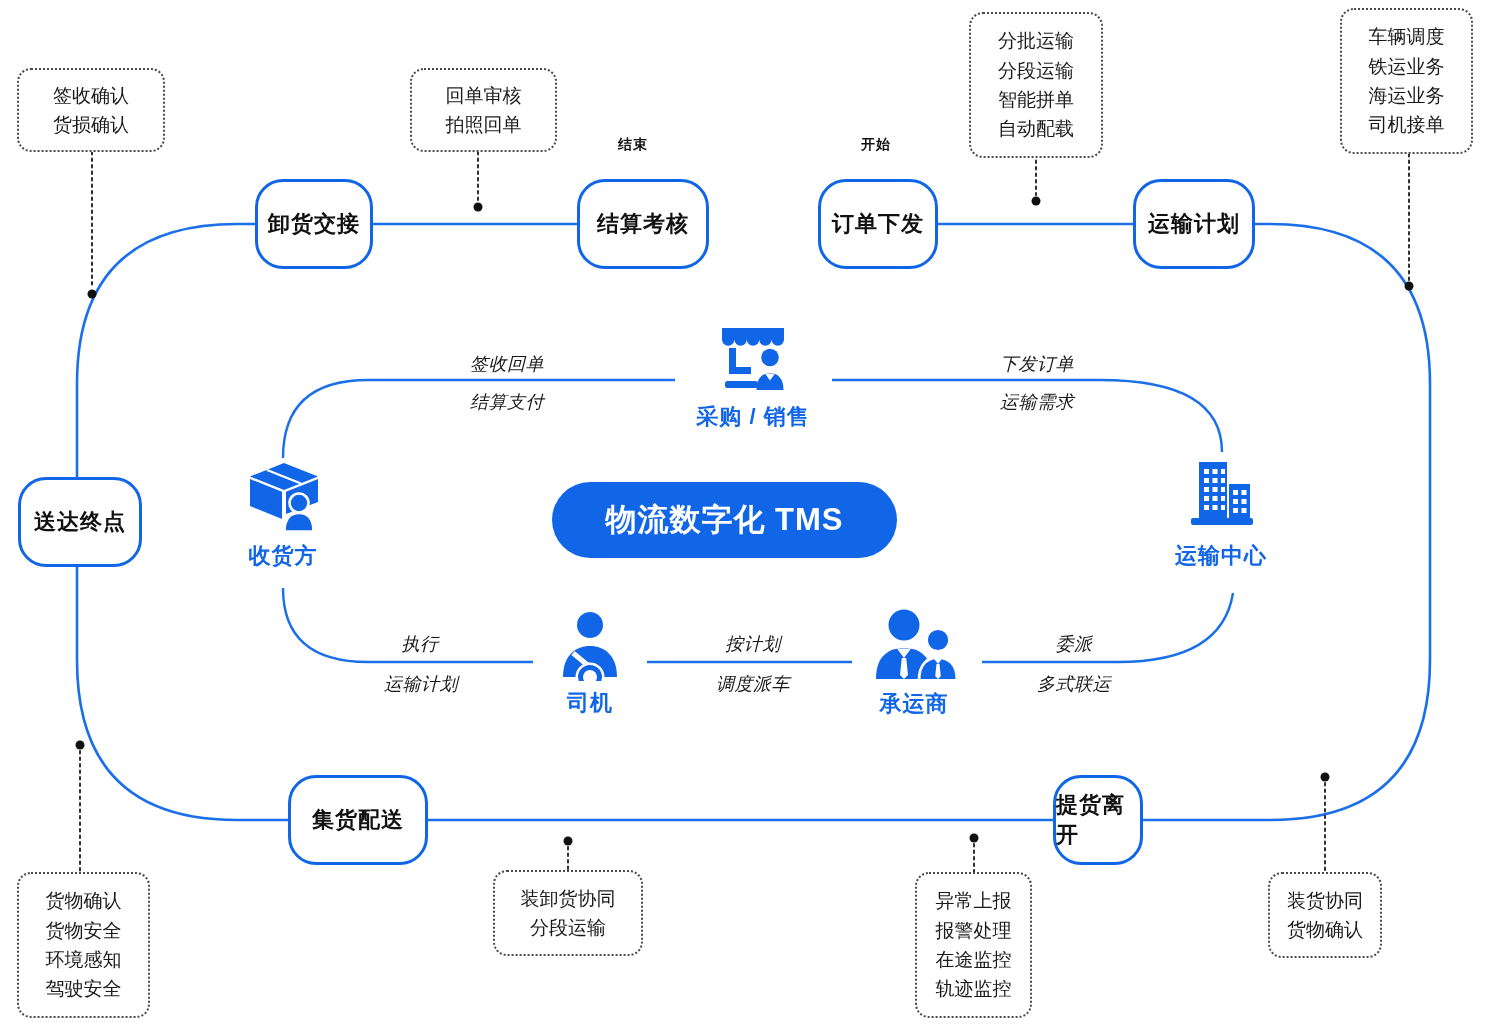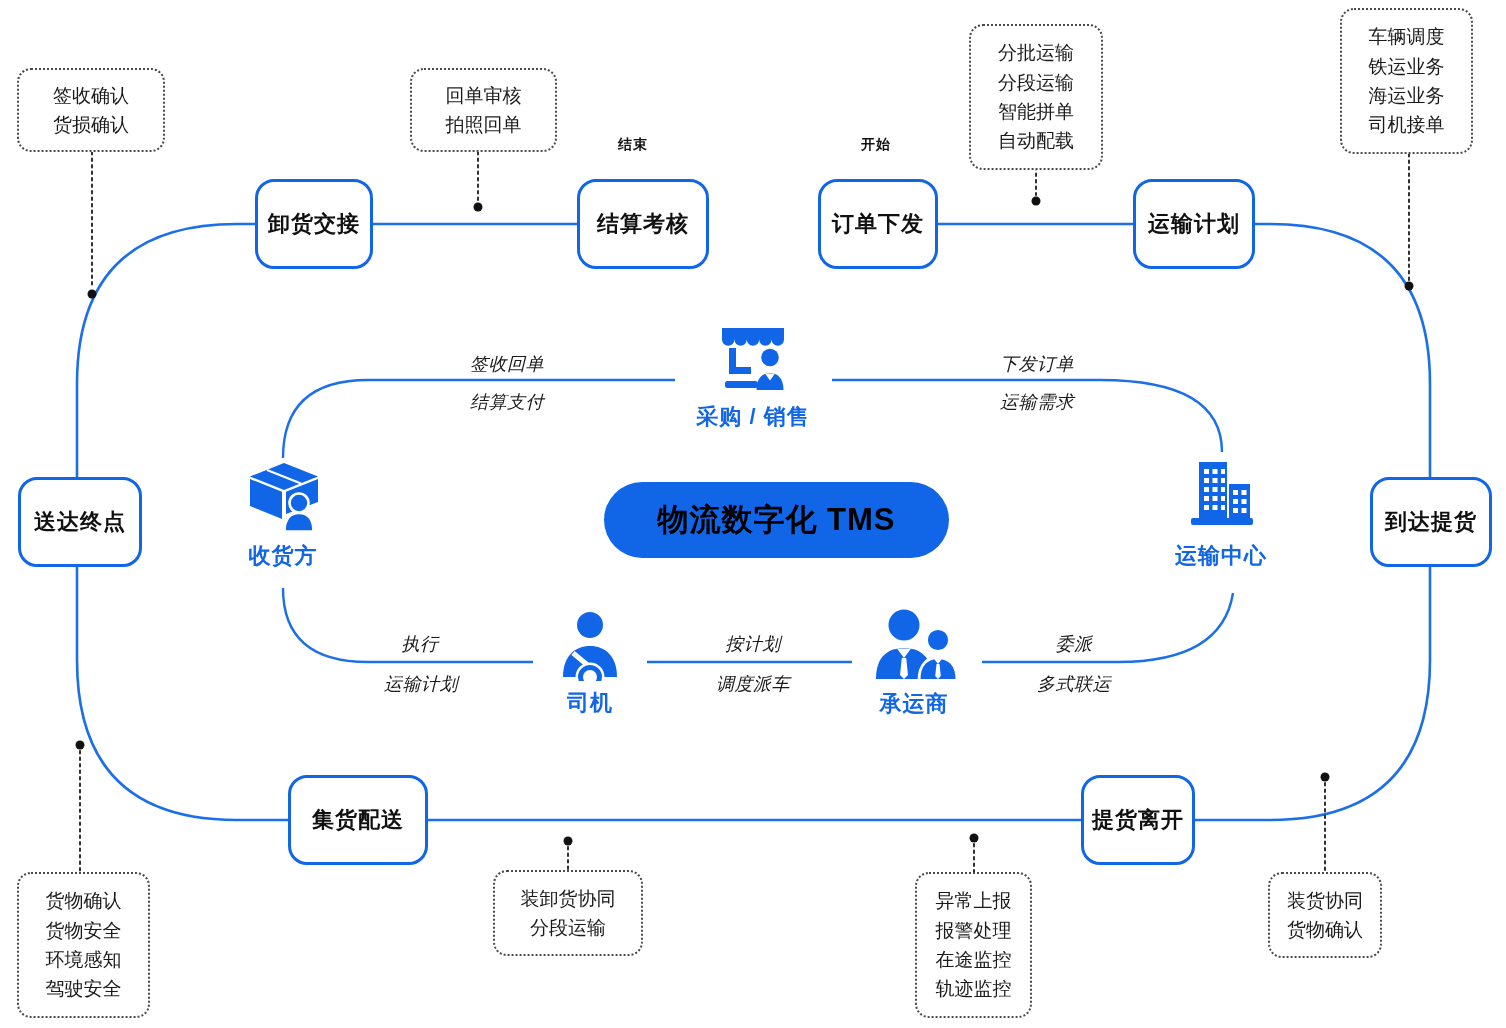--- a/index.html
+++ b/index.html
@@ -11,21 +11,21 @@
   html,body{background:#ffffff;}
   body{
     font-family:"Liberation Sans","DejaVu Sans",sans-serif;
     width:1506px;height:1028px;position:relative;overflow:hidden;
   }
   #stage{position:absolute;inset:0;width:1506px;height:1028px;}
   svg.lines{position:absolute;left:0;top:0;}
   
   .node{
     position:absolute;background:#fff;border:3.5px solid var(--blue);
-    border-radius:19px;display:flex;align-items:center;justify-content:center;
+    border-radius:28px;display:flex;align-items:center;justify-content:center;
     font-size:22px;font-weight:bold;color:#111;letter-spacing:1px;z-index:3;
   }
   
   .callout{
     position:absolute;background:#fff;border:2px dotted #4a4a4a;
     border-radius:14px;display:flex;flex-direction:column;align-items:center;
     justify-content:center;z-index:3;padding:6px 4px;
   }
   .callout .cl-line{
     font-size:19px;color:var(--ink);line-height:1.55;font-weight:500;
@@ -40,23 +40,23 @@
     position:absolute;transform:translateX(-50%);font-size:18px;color:var(--ink);
     white-space:nowrap;z-index:3;font-weight:500;letter-spacing:.5px;font-style:italic;
   }
   .entity-label{
     position:absolute;transform:translateX(-50%);font-size:22px;font-weight:bold;
     color:var(--blue);white-space:nowrap;z-index:3;letter-spacing:1px;
   }
   .entity-icon{position:absolute;z-index:3;line-height:0;}
   
   .center-pill{
-    position:absolute;left:604px;top:482px;width:345px;height:76px;
+    position:absolute;left:552px;top:482px;width:345px;height:76px;
     background:var(--blue);border-radius:40px;display:flex;align-items:center;
-    justify-content:center;color:#000000;font-size:31px;font-weight:bold;
+    justify-content:center;color:#ffffff;font-size:31px;font-weight:bold;
     letter-spacing:1px;z-index:4;
   }
 </style>
 </head>
 <body>
 
 <div id="stage">
 
   <svg class="lines" width="1506" height="1028" viewBox="0 0 1506 1028">
 
@@ -89,37 +89,36 @@
       <circle cx="568" cy="841" r="4.5"></circle>
       <circle cx="974" cy="838" r="4.5"></circle>
       <circle cx="1325" cy="777" r="4.5"></circle>
     </g>
   </svg>
 
   <div class="node" style="left:255px;top:179px;width:118px;height:90px">卸货交接</div>
   <div class="node" style="left:577px;top:179px;width:132px;height:90px">结算考核</div>
   <div class="node" style="left:818px;top:179px;width:120px;height:90px">订单下发</div>
   <div class="node" style="left:1133px;top:179px;width:122px;height:90px">运输计划</div>
-  <div class="node" style="left:1370px;top:477px;width:122px;height:90px">到达提货</div>
-  <div class="node" style="left:1081px;top:775px;width:114px;height:90px">提货离开</div>
+  <div class="node" style="left:1053px;top:775px;width:90px;height:90px">提货离开</div>
   <div class="node" style="left:288px;top:775px;width:140px;height:90px">集货配送</div>
   <div class="node" style="left:18px;top:477px;width:124px;height:90px">送达终点</div>
 
   <div class="flow-marker" style="left:633px;top:136px">结束</div>
   <div class="flow-marker" style="left:876px;top:136px">开始</div>
 
   <div class="callout" style="left:17px;top:68px;width:148px;height:84px">
     <div class="cl-line">签收确认</div>
     <div class="cl-line">货损确认</div>
   </div>
   <div class="callout" style="left:410px;top:68px;width:147px;height:84px">
     <div class="cl-line">回单审核</div>
     <div class="cl-line">拍照回单</div>
   </div>
-  <div class="callout" style="left:969px;top:24px;width:134px;height:146px">
+  <div class="callout" style="left:969px;top:12px;width:134px;height:146px">
     <div class="cl-line">分批运输</div>
     <div class="cl-line">分段运输</div>
     <div class="cl-line">智能拼单</div>
     <div class="cl-line">自动配载</div>
   </div>
   <div class="callout" style="left:1340px;top:8px;width:133px;height:146px">
     <div class="cl-line">车辆调度</div>
     <div class="cl-line">铁运业务</div>
     <div class="cl-line">海运业务</div>
     <div class="cl-line">司机接单</div>

